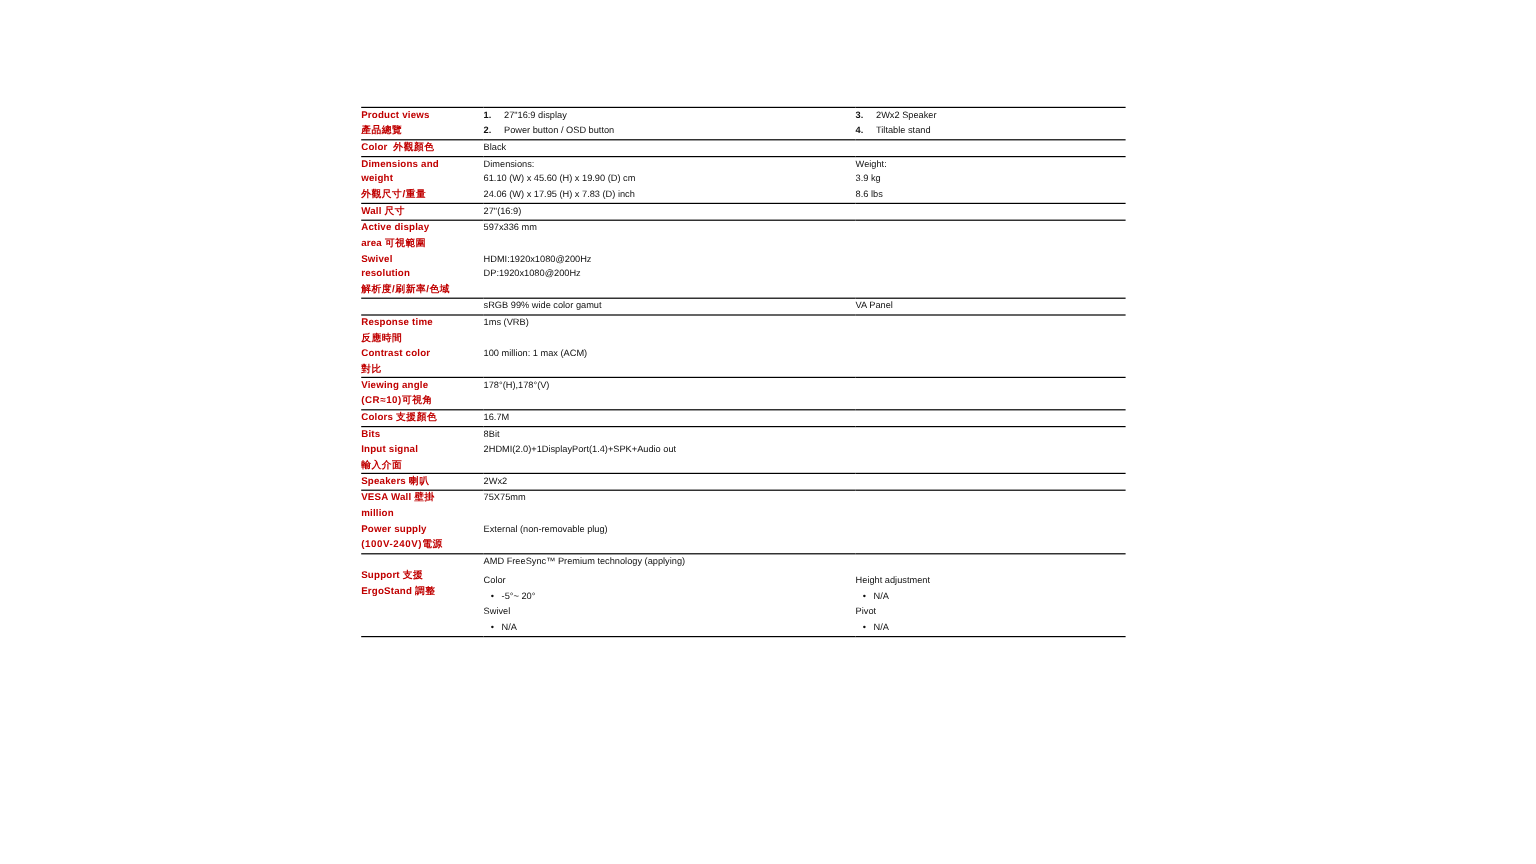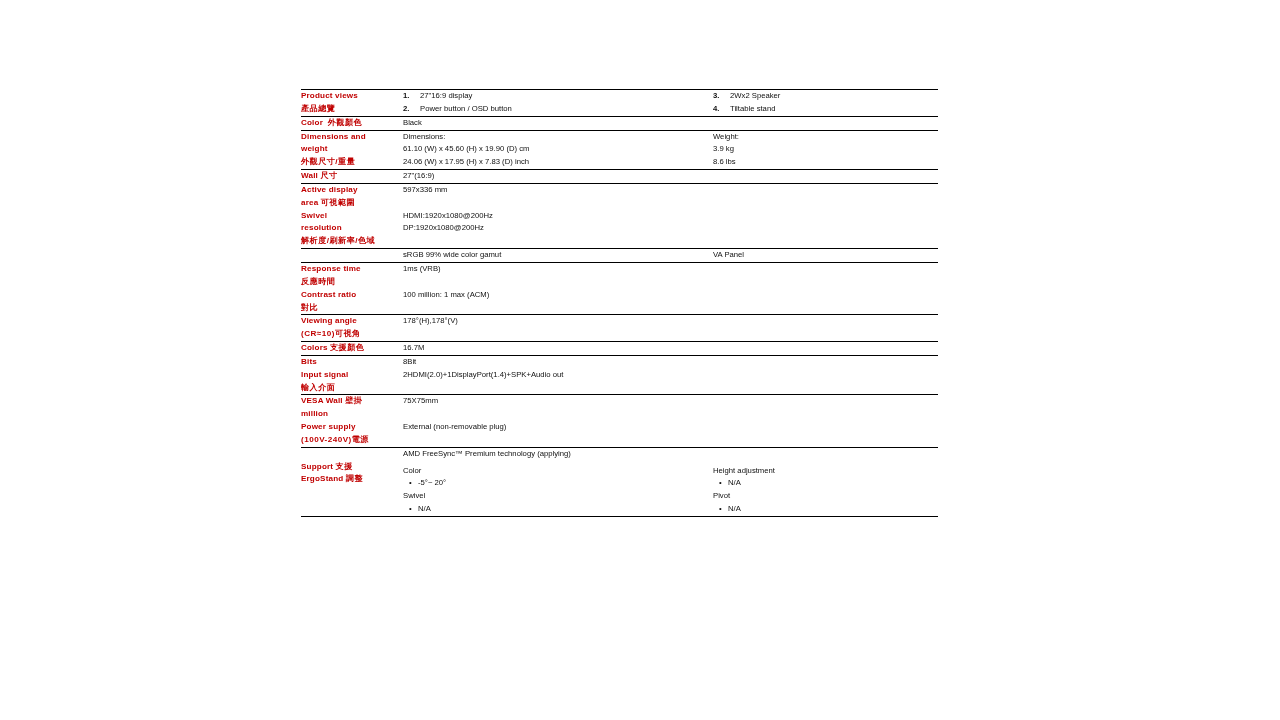--- a/index.html
+++ b/index.html
@@ -237,21 +237,21 @@
           <span class="line zh">反應時間</span>
         </td>
         <td class="value-cell">
           <span class="line">1ms (VRB)</span>
         </td>
         <td class="right-cell"></td>
       </tr>
 
       <tr class="no-rule">
         <td class="label-cell">
-          <span class="line">Contrast ratio</span>
+          <span class="line">Contrast color</span>
           <span class="line zh">對比</span>
         </td>
         <td class="value-cell">
           <span class="line">100 million: 1 max (ACM)</span>
         </td>
         <td class="right-cell"></td>
       </tr>
 
 
       <tr>
@@ -281,20 +281,29 @@
           <span class="line">Input signal</span>
           <span class="line zh">輸入介面</span>
         </td>
         <td class="value-cell">
           <span class="line">8Bit</span>
           <span class="line">2HDMI(2.0)+1DisplayPort(1.4)+SPK+Audio out</span>
         </td>
         <td class="right-cell"></td>
       </tr>
 
+      <tr>
+        <td class="label-cell">
+          <span class="line"><span>Speakers</span> <span class="zh">喇叭</span></span>
+        </td>
+        <td class="value-cell">
+          <span class="line">2Wx2</span>
+        </td>
+        <td class="right-cell"></td>
+      </tr>
 
       <tr>
         <td class="label-cell">
           <span class="line"><span>VESA Wall</span> <span class="zh">壁掛</span></span>
           <span class="line">million</span>
         </td>
         <td class="value-cell">
           <span class="line">75X75mm</span>
         </td>
         <td class="right-cell"></td>

